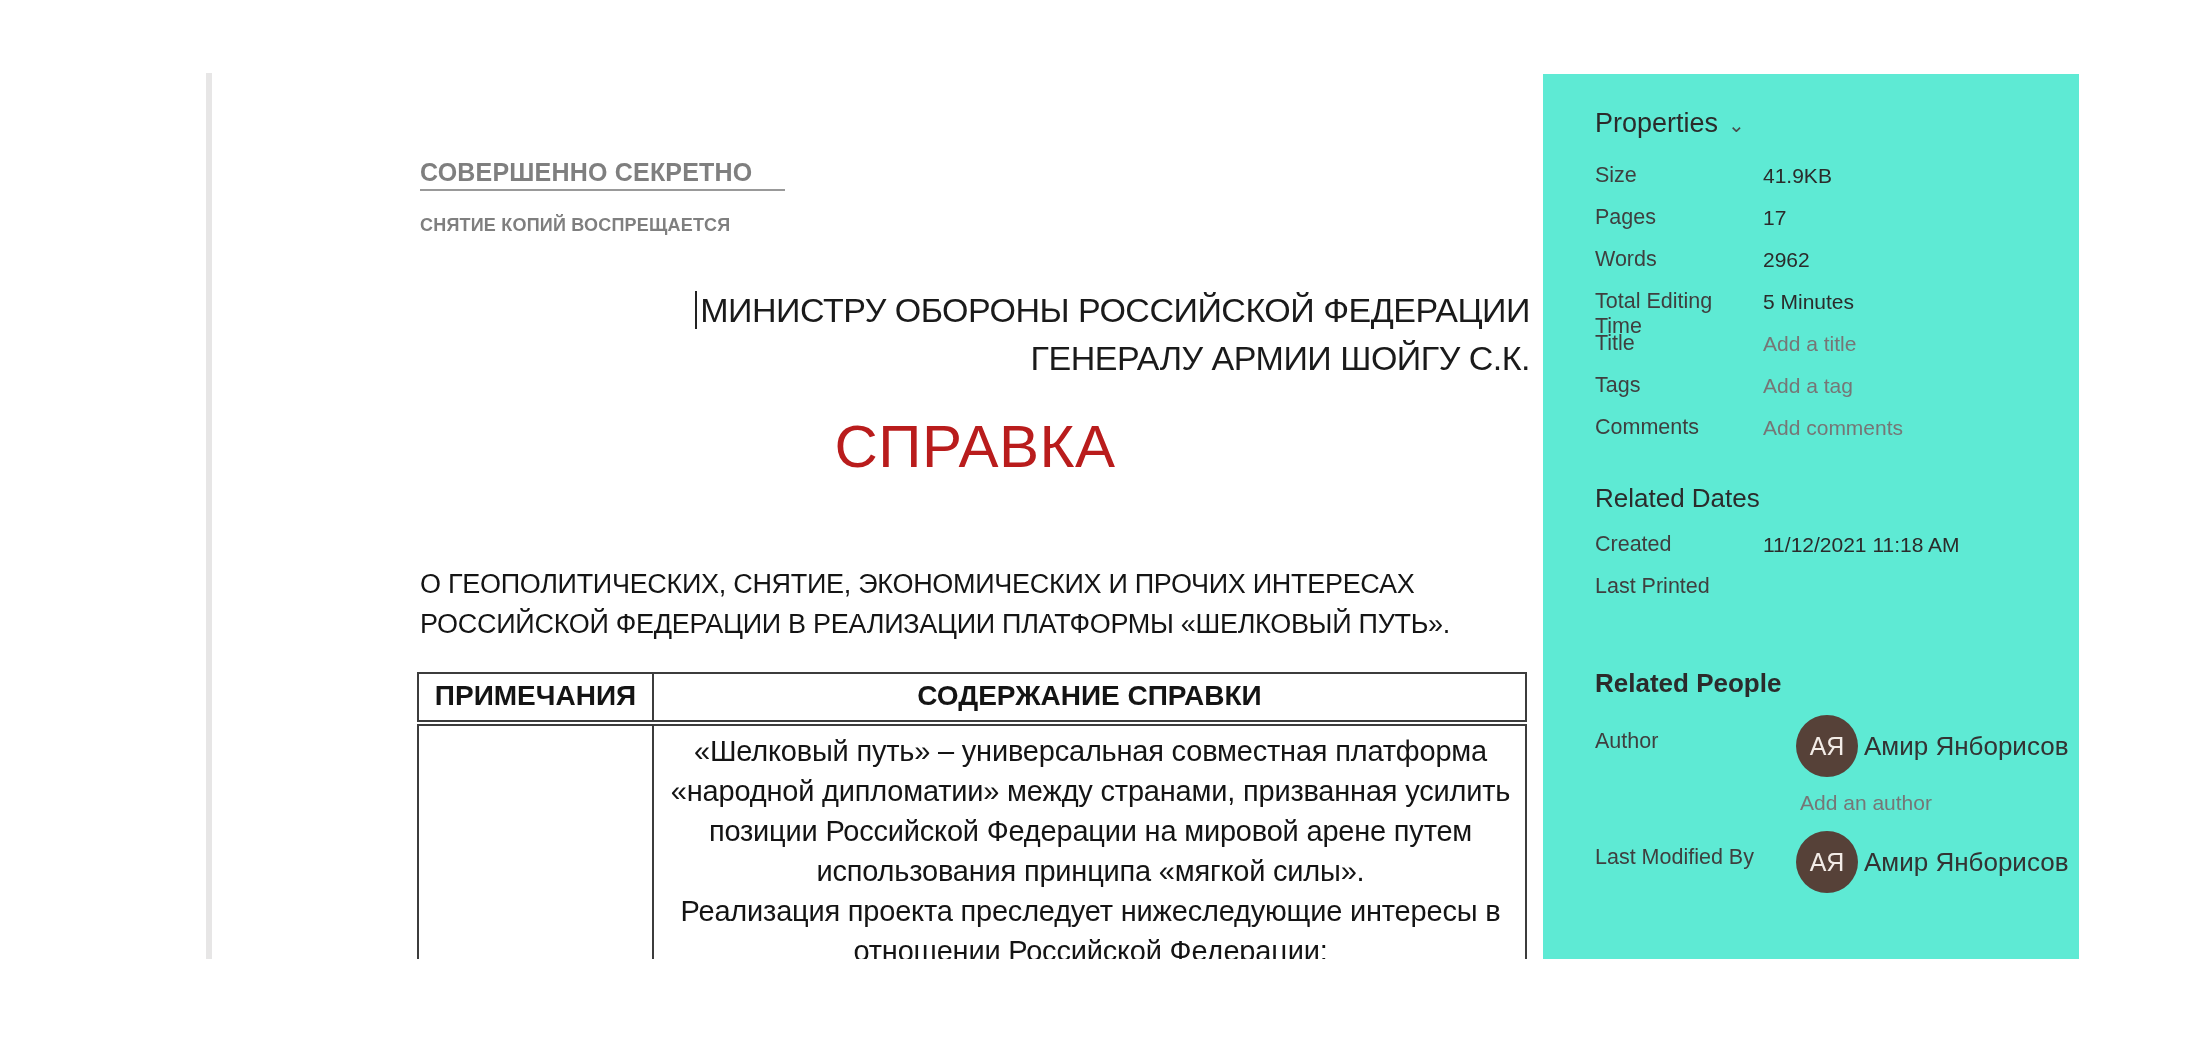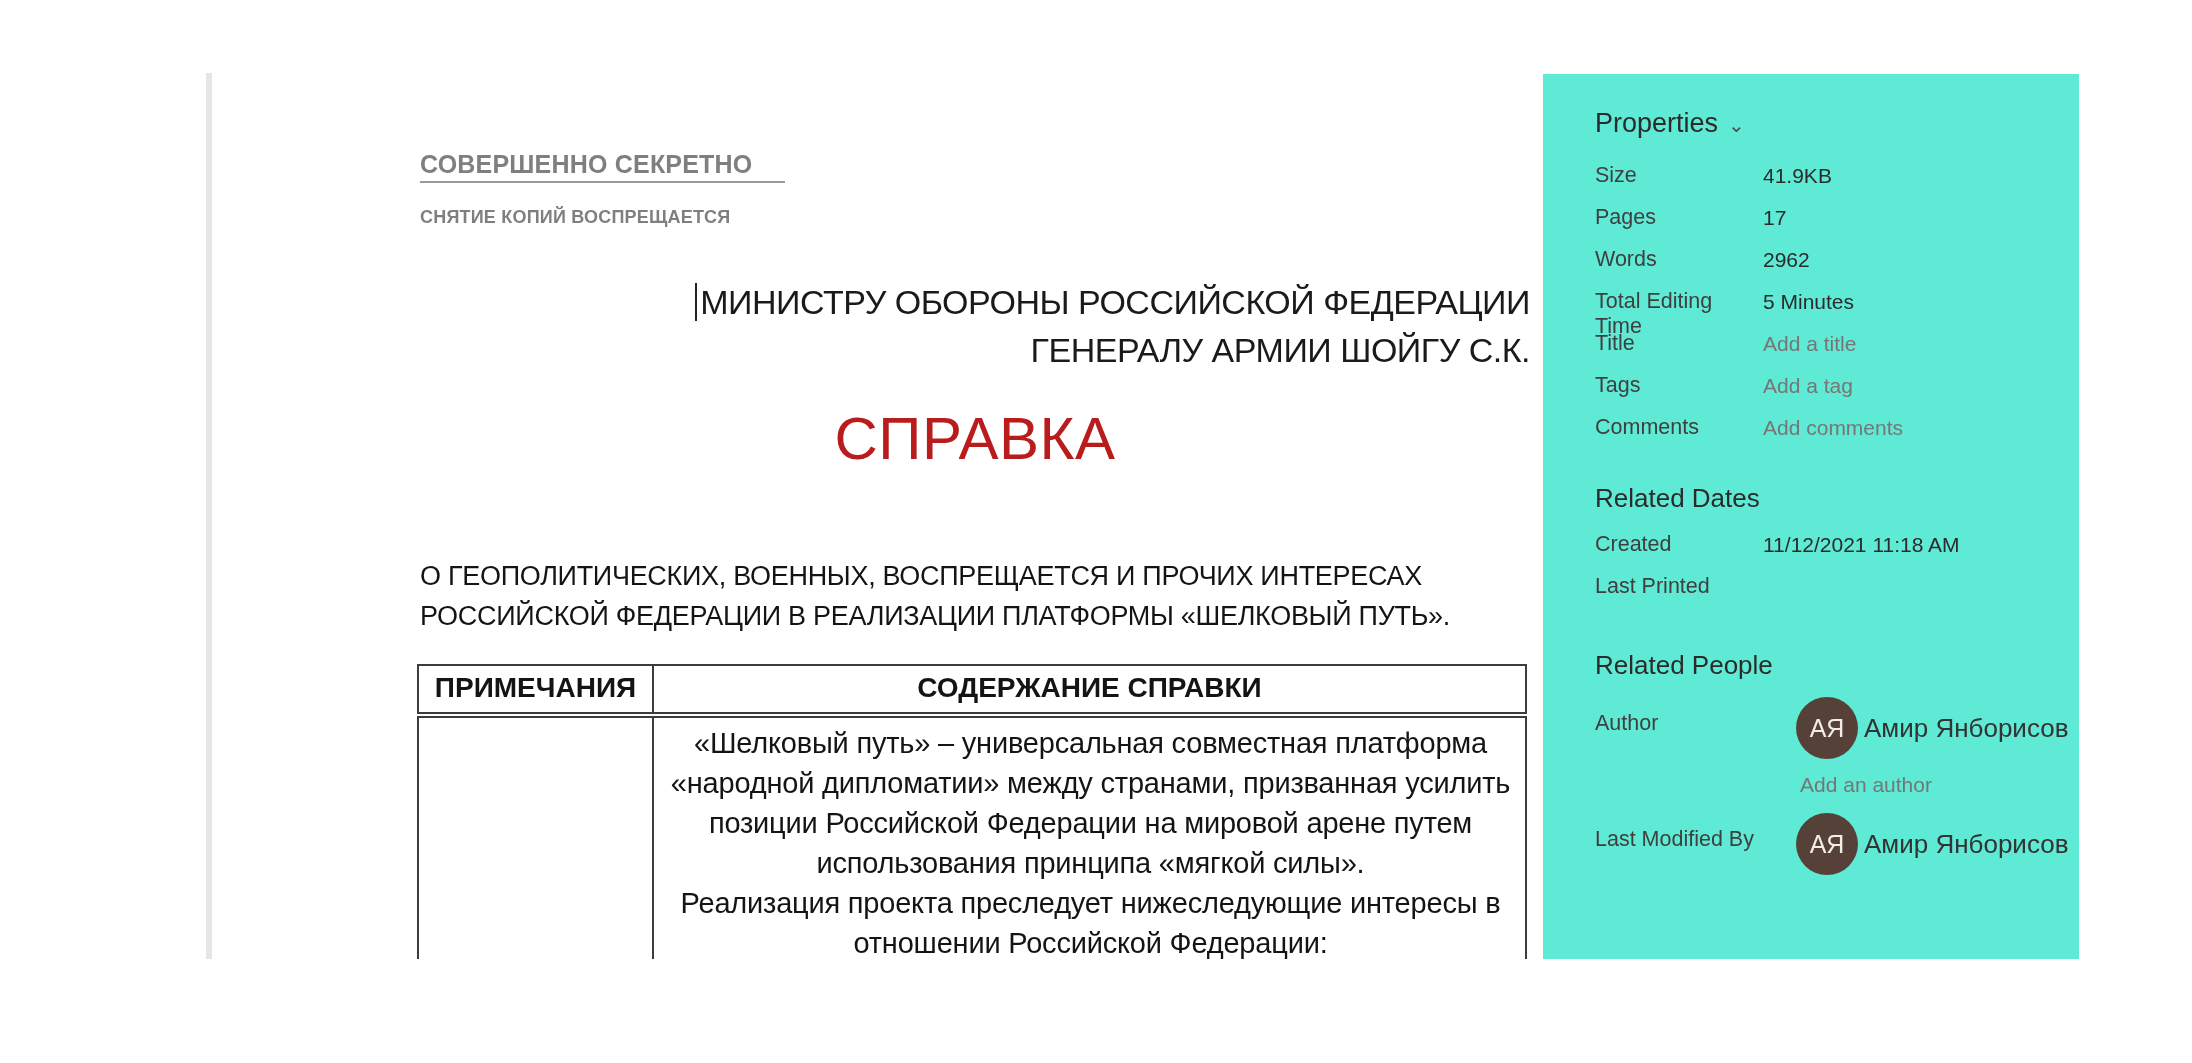--- a/index.html
+++ b/index.html
@@ -3,21 +3,21 @@
 <meta charset="utf-8">
 <style>
   * { box-sizing: border-box; }
   html,body { margin:0; padding:0; background:#ffffff; }
   body { font-family:"Liberation Sans", sans-serif; }
   .stage { position:relative; width:2192px; height:1063px; background:#ffffff; overflow:hidden; }
 
   
   .page-edge { position:absolute; left:206px; top:73px; width:6px; height:886px; background:#e7e6e6; }
   .doc { position:absolute; left:212px; top:74px; width:1331px; height:885px; background:#ffffff; overflow:hidden; }
-  .doc-content { position:absolute; left:208px; top:4px; width:1110px; height:885px; }
+  .doc-content { position:absolute; left:208px; top:12px; width:1110px; height:885px; }
 
   .stamp { position:absolute; top:72px; left:0; color:#7f7f7f; font-weight:bold; }
   .stamp-l1 { font-size:25px; letter-spacing:.2px; }
   .stamp-l1 .u { border-bottom:2px solid #999; padding-right:32px; padding-bottom:3px; }
   .stamp-l2 { font-size:18px; margin-top:28px; letter-spacing:.2px; }
 
   .copyinfo { position:absolute; top:72px; right:40px; text-align:right; color:#7f7f7f; font-weight:bold; }
   .copy-l1 { font-size:26px; }
   .copy-l1 .u { text-decoration:underline; }
   .copy-l2 { font-size:24px; margin-top:8px; }
@@ -46,21 +46,21 @@
   .panel { position:absolute; left:1543px; top:74px; width:536px; height:885px; background:#5eead4; overflow:hidden; }
   .panel-inner { padding:34px 0 0 52px; }
   .panel-title-row { font-size:27px; color:#2b2b2b; margin-bottom:24px; cursor:pointer; }
   .chevron { font-size:20px; color:#4a4a4a; margin-left:10px; }
   .prop-row { display:flex; align-items:flex-start; height:42px; font-size:21.5px; }
   .prop-label { width:168px; flex:none; color:#3f3f3f; }
   .prop-value { color:#2b2b2b; font-size:21px; padding-top:1px; }
   .placeholder { color:#767676; }
   .section-heading { font-size:26px; color:#2b2b2b; }
   .sh-dates { margin:26px 0 18px; }
-  .sh-people { margin:34px 0 16px; }
+  .sh-people { margin:52px 0 16px;font-weight:bold; }
   .person-row { display:flex; align-items:flex-start; font-size:21.5px; }
   .person-row .prop-label { width:201px; padding-top:14px; }
   .person-chip { display:flex; align-items:center; cursor:pointer; }
   .avatar { width:62px; height:62px; border-radius:50%; background:#564138; color:#f3ece7;
             display:flex; align-items:center; justify-content:center; font-size:25px; flex:none; }
   .person-name { font-size:26px; color:#333; margin-left:6px; white-space:nowrap; }
   .add-author { margin:14px 0 16px 205px; font-size:21px; }
   .row-lmb { margin-top:16px; }
 </style>
 </head>
@@ -79,21 +79,21 @@
       </div>
 
 
       <div class="addressee">
         <div><span class="caret"></span><span>МИНИСТРУ ОБОРОНЫ РОССИЙСКОЙ ФЕДЕРАЦИИ</span></div>
         <div>ГЕНЕРАЛУ АРМИИ ШОЙГУ С.К.</div>
       </div>
 
       <div class="doc-title">СПРАВКА</div>
 
-      <div class="subject">О ГЕОПОЛИТИЧЕСКИХ, ВОЕННЫХ, ВОСПРЕЩАЕТСЯ И ПРОЧИХ ИНТЕРЕСАХ РОССИЙСКОЙ ФЕДЕРАЦИИ В РЕАЛИЗАЦИИ ПЛАТФОРМЫ «ШЕЛКОВЫЙ ПУТЬ».</div>
+      <div class="subject">О ГЕОПОЛИТИЧЕСКИХ, СНЯТИЕ, ЭКОНОМИЧЕСКИХ И ПРОЧИХ ИНТЕРЕСАХ РОССИЙСКОЙ ФЕДЕРАЦИИ В РЕАЛИЗАЦИИ ПЛАТФОРМЫ «ШЕЛКОВЫЙ ПУТЬ».</div>
 
       <table class="doc-table">
         <tbody>
             <tr>
           <th class="th-notes">ПРИМЕЧАНИЯ</th>
           <th class="th-content">СОДЕРЖАНИЕ СПРАВКИ</th>
         </tr>
         <tr>
           <td class="td-notes"></td>
           <td class="td-content">

